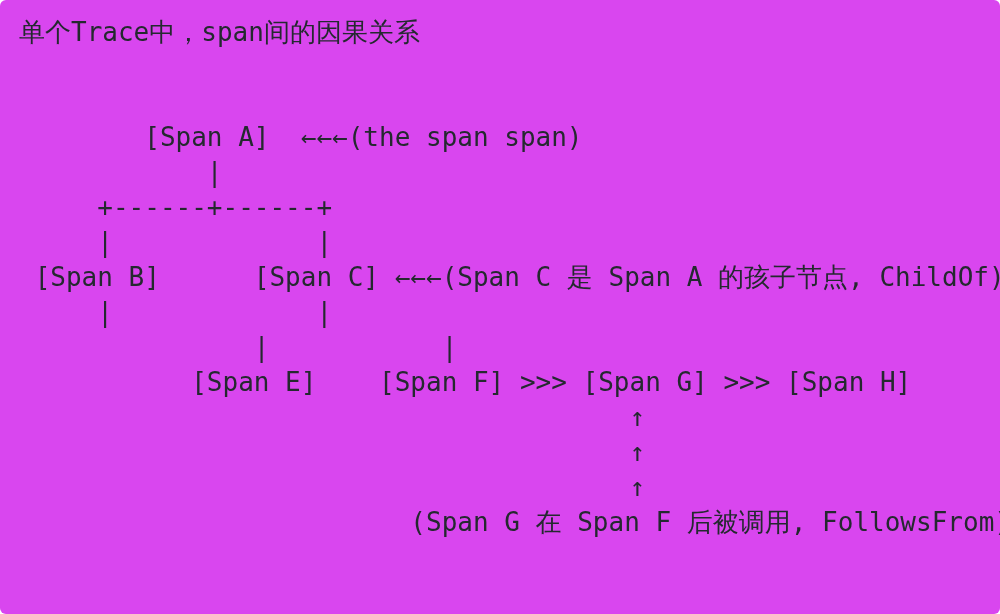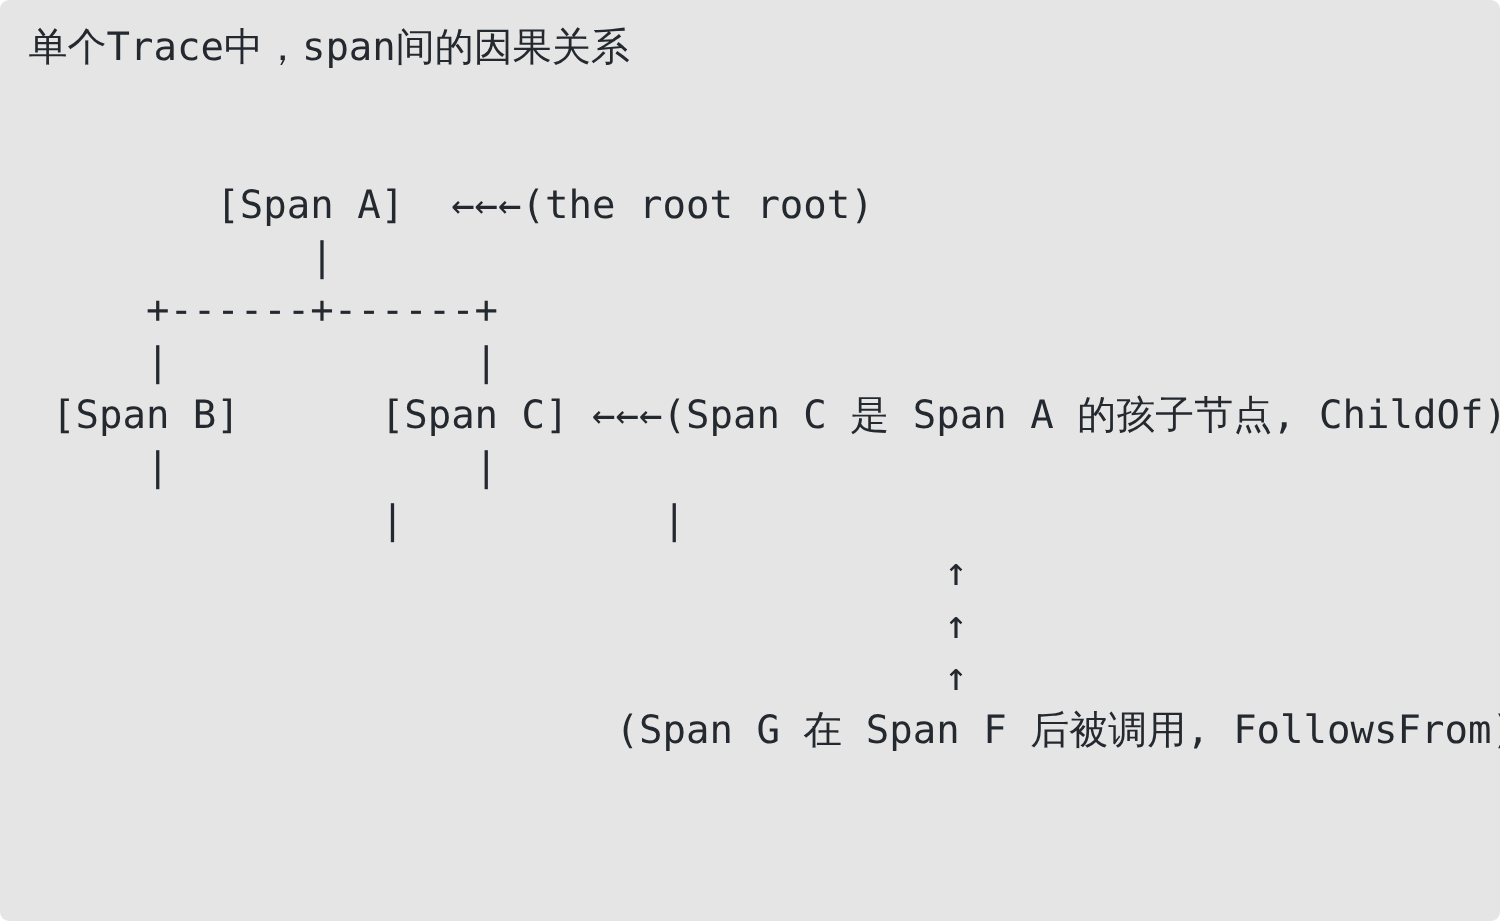--- a/index.html
+++ b/index.html
@@ -12,21 +12,21 @@
     background: #ffffff;
     overflow: hidden;
   }
   .code-block {
     position: absolute;
     left: 0;
     top: 0;
     width: 1000px;
     height: 614px;
     box-sizing: border-box;
-    background: #e5e5e5;
+    background: #d946ef;
     border-radius: 6px;
     padding: 15px 0 0 19px;
     font-family: "DejaVu Sans Mono", "Liberation Mono", monospace;
     font-size: 26px;
     line-height: 35px;
     color: #24292f;
     overflow: hidden;
   }
   .line {
     white-space: pre;
@@ -37,24 +37,25 @@
     min-height: 35px;
   }
 </style>
 </head>
 <body>
 
 <div class="code-block">
   <div class="title-line">单个Trace中，span间的因果关系</div>
   <div class="line"></div>
   <div class="line"></div>
-  <div class="line">        [Span A]  ←←←(the root root)</div>
+  <div class="line">        [Span A]  ←←←(the span span)</div>
   <div class="line">            |</div>
   <div class="line">     +------+------+</div>
   <div class="line">     |             |</div>
   <div class="line"> [Span B]      [Span C] ←←←(Span C 是 Span A 的孩子节点, ChildOf)</div>
   <div class="line">     |             |</div>
   <div class="line">               |           |</div>
+  <div class="line">           [Span E]    [Span F] &gt;&gt;&gt; [Span G] &gt;&gt;&gt; [Span H]</div>
   <div class="line">                                       ↑</div>
   <div class="line">                                       ↑</div>
   <div class="line">                                       ↑</div>
   <div class="line">                         (Span G 在 Span F 后被调用, FollowsFrom)</div>
 </div>
 
 </body></html>

